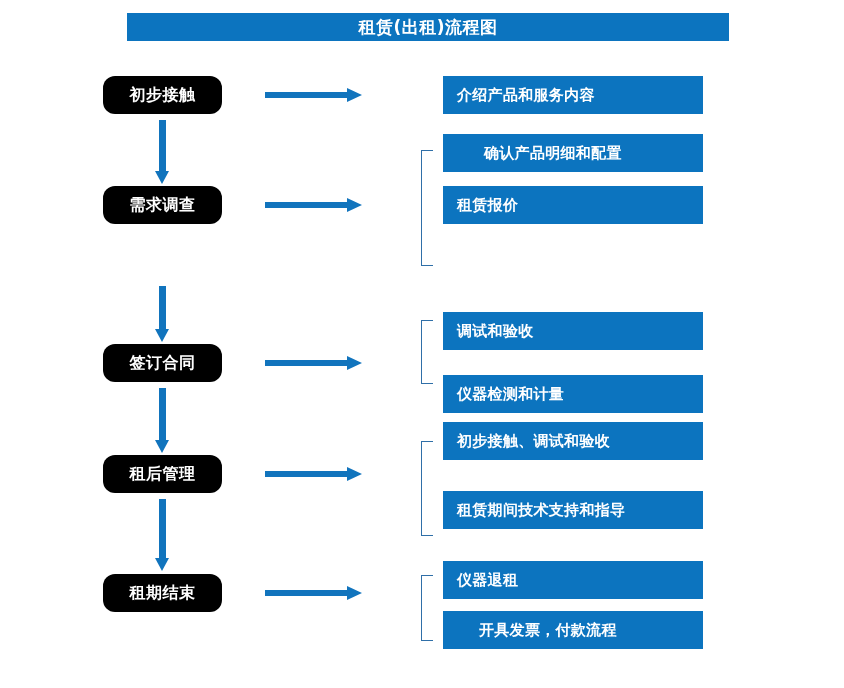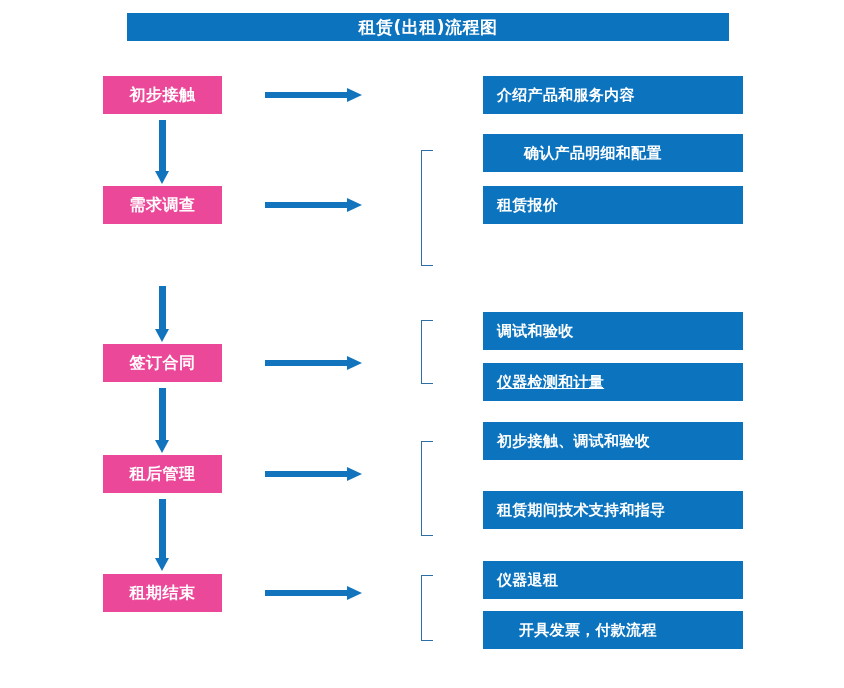--- a/index.html
+++ b/index.html
@@ -40,46 +40,46 @@
     letter-spacing: 0.5px;
     margin-left: 27px;
   }
 
   
   .stage-box {
     position: absolute;
     left: 103px;
     width: 119px;
     height: 38px;
-    background: #ec4899;
+    background: #000000;
     color: #ffffff;
     display: flex;
     align-items: center;
     justify-content: center;
     font-size: 16px;
     font-weight: bold;
     letter-spacing: 0.5px;
+    border-radius: 12px;
   }
 
   
   .detail-box {
     position: absolute;
     left: 443px;
     width: 260px;
     height: 38px;
     background: #0c74bf;
     color: #ffffff;
     display: flex;
     align-items: center;
     font-size: 15px;
     font-weight: bold;
     padding-left: 14px;
     box-sizing: border-box;
     letter-spacing: 0.3px;
-    margin-left: 40px;
   }
 
   
   .h-arrow {
     position: absolute;
     left: 265px;
     width: 97px;
     height: 18px;
   }
   .h-arrow .shaft {
@@ -191,21 +191,21 @@
   <div class="bracket" style="top:320px; height:64px;"></div>
   <div class="bracket" style="top:441px; height:95px;"></div>
   <div class="bracket" style="top:575px; height:66px;"></div>
 
   <div class="detail-box" style="top:76px;">介绍产品和服务内容</div>
 
   <div class="detail-box" style="top:134px;padding-left:41px;">确认产品明细和配置</div>
   <div class="detail-box" style="top:186px;">租赁报价</div>
 
   <div class="detail-box" style="top:312px;">调试和验收</div>
-  <div class="detail-box" style="top:363px;text-decoration:underline;">仪器检测和计量</div>
+  <div class="detail-box" style="top:375px;">仪器检测和计量</div>
 
   <div class="detail-box" style="top:422px;">初步接触、调试和验收</div>
   <div class="detail-box" style="top:491px;">租赁期间技术支持和指导</div>
 
   <div class="detail-box" style="top:561px;">仪器退租</div>
   <div class="detail-box" style="top:611px;padding-left:36px;">开具发票，付款流程</div>
 
 </div>
 
 </body></html>

